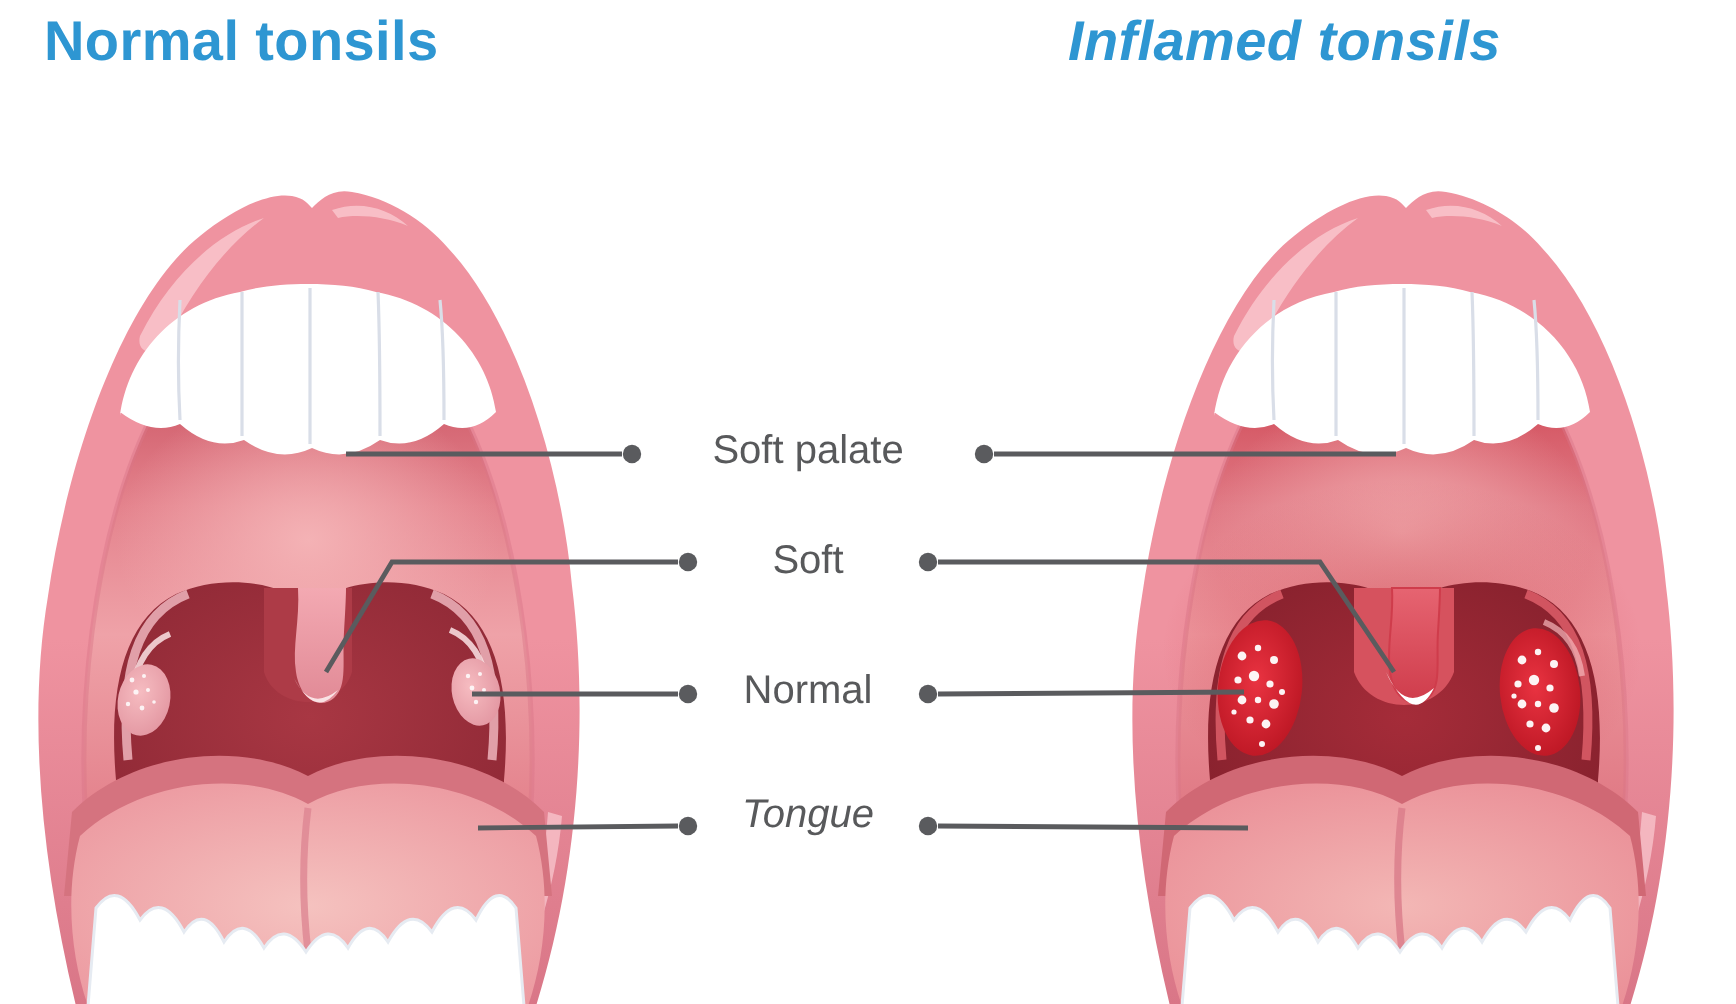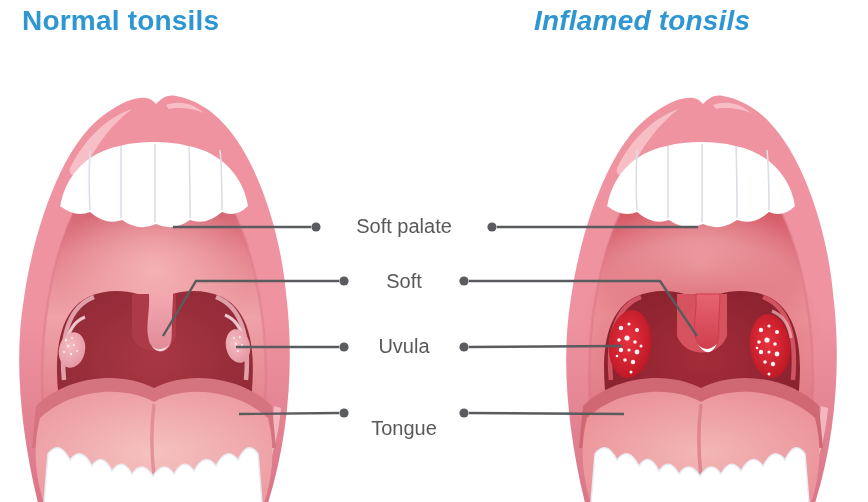--- a/index.html
+++ b/index.html
@@ -23,21 +23,21 @@
     position:absolute;left:0;top:0;width:868px;height:502px;
     pointer-events:none;
   }
   .anno-label{
     position:absolute;transform:translate(-50%,-50%);
     font-size:20px;color:var(--labelColor,#58595b);white-space:nowrap;
   }
   .lbl-soft-palate{left:404px;top:226px;}
   .lbl-uvula{left:404px;top:281px;}
   .lbl-tonsil{left:404px;top:346px;}
-  .lbl-tongue{left:404px;top:428px;}
+  .lbl-tongue{left:404px;top:408px;font-style:italic;}
   .leader{stroke:var(--lineColor,#5a5b5e);stroke-width:2.4;fill:none;}
   .leader-dot{fill:var(--lineColor,#5a5b5e);}
 </style>
 </head>
 <body>
 
 <div class="title" id="title-left">Normal tonsils</div>
 <div class="title" id="title-right">Inflamed tonsils</div>
 
 <div class="mouth" id="mouth-normal" style="--lip: #ef93a0; --lipHi: #f8c3ca; --lipShadow: #d97687; --cavTop: #ce5a68; --cavMid: #e4838d; --palate: #efa2a8; --palateHi: #f4b2b5; --throat: #a83743; --throatDark: #8e2835; --uvulaRoot: #ad3b47; --rim: #f4bdc4; --rimHi: #fbe3e5; --tonsil: #f6bcc1; --tonsilDark: #e295a0; --uvula: #f3a9b2; --uvulaDark: #e18a96; --uvulaTip: #fcebec; --tongueTop: #d5737f; --tongue: #ec99a0; --tongueHi: #f5c2bf; --crease: #dd8692;">
@@ -291,14 +291,14 @@
   <g>
     <path class="leader" d="M 339 413 L 239 414"></path>
     <path class="leader" d="M 469 413 L 624 414"></path>
     <circle class="leader-dot" cx="344" cy="413" r="4.6"></circle>
     <circle class="leader-dot" cx="464" cy="413" r="4.6"></circle>
   </g>
 </svg>
 
 <div class="anno-label lbl-soft-palate">Soft palate</div>
 <div class="anno-label lbl-uvula">Soft</div>
-<div class="anno-label lbl-tonsil">Uvula</div>
+<div class="anno-label lbl-tonsil">Normal</div>
 <div class="anno-label lbl-tongue">Tongue</div>
 
 </body></html>

